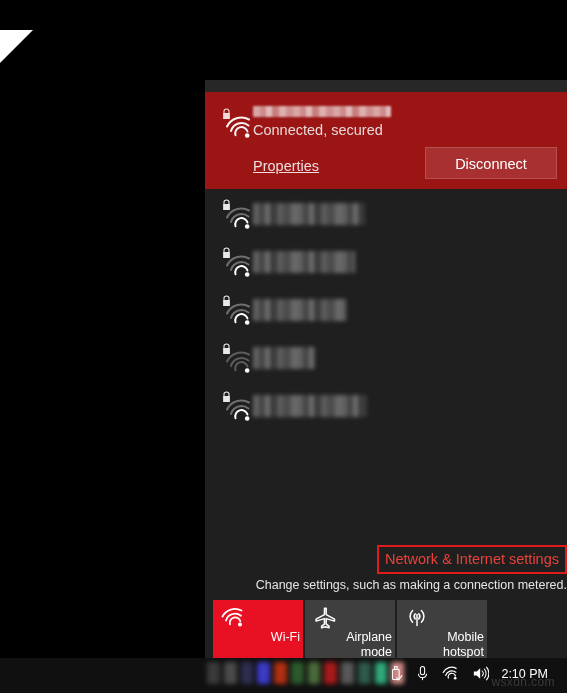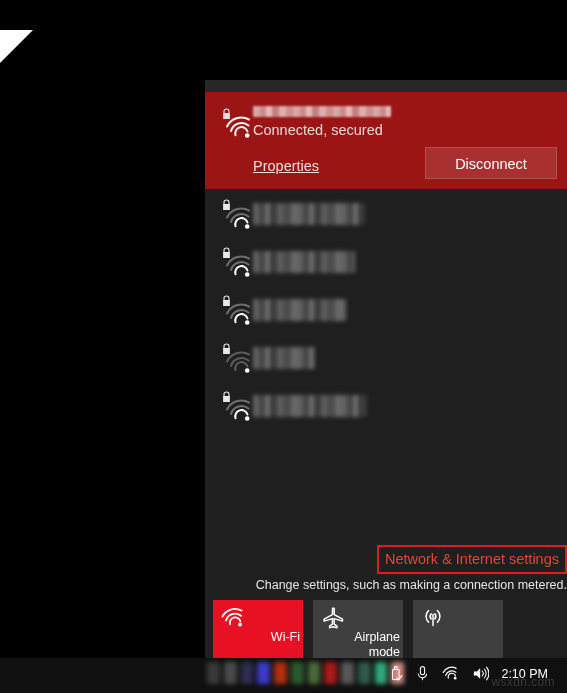--- a/index.html
+++ b/index.html
@@ -183,21 +183,21 @@
   }
   #settings-subtext {
     color: #e5e5e5;
     font-size: 12.5px;
     margin: 4px 0 8px 14px;
   }
 
   
   #quick-tiles {
     display: flex;
-    gap: 10px;
+    gap: 2px;
     padding-left: 8px;
     padding-bottom: 0;
   }
   .quick-tile {
     width: 90px;
     height: 58px;
     background: #3f3f3f;
     position: relative;
     cursor: pointer;
     overflow: hidden;
@@ -462,20 +462,21 @@
           <svg viewBox="0 0 24 22" width="24" height="22">
             <g fill="none" stroke="#ffffff" stroke-width="1.5" stroke-linecap="round">
               <path d="M7.6 3.5 A8 8 0 0 0 7.6 15.2"></path>
               <path d="M16.4 3.5 A8 8 0 0 1 16.4 15.2"></path>
               <path d="M10.2 6.8 A4 4 0 0 0 10.2 12"></path>
               <path d="M13.8 6.8 A4 4 0 0 1 13.8 12"></path>
               <path d="M12 7.5 L12 18.5"></path>
             </g>
           </svg>
         </span>
+        <span class="tile-label">Mobile hotspot</span>
       </div>
 
     </div>
   </div>
 </div>
 
 <div id="taskbar">
 
   <div id="tray-blurred-icons">
     <span class="blur-ico" style="background:#3a3a3a;"></span>

